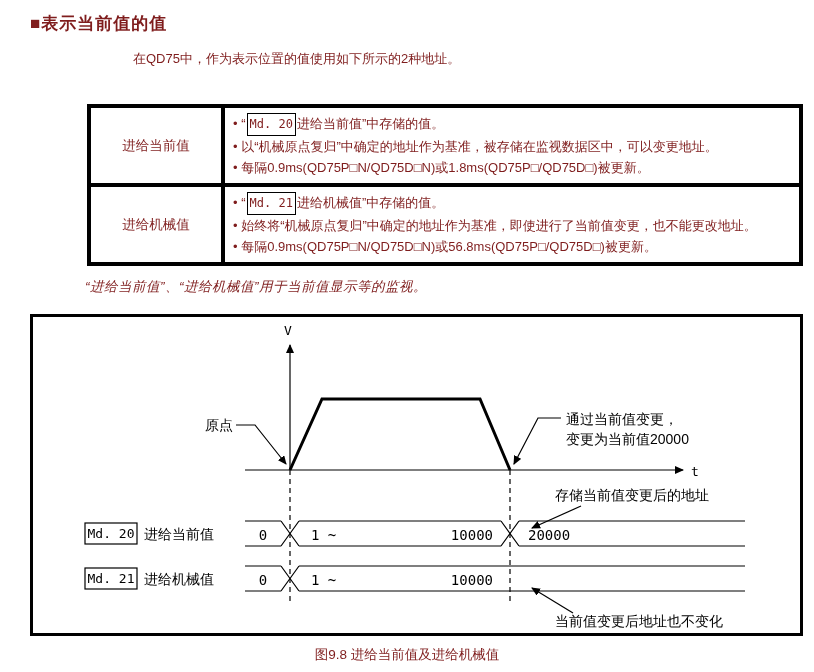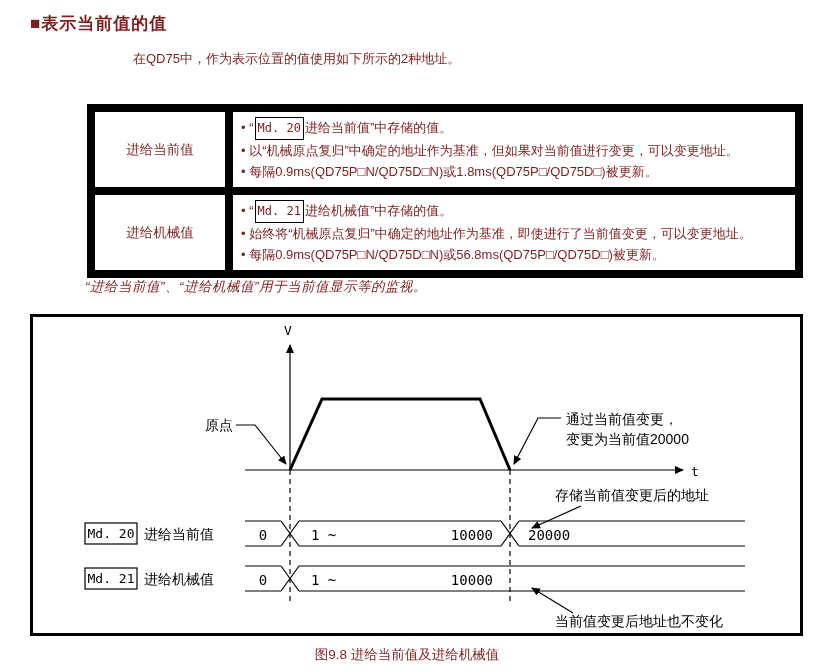--- a/index.html
+++ b/index.html
@@ -2,21 +2,21 @@
 <html><head>
 <meta charset="utf-8">
 <style>
   html,body{margin:0;padding:0;background:#fff;}
   #page{position:relative;width:814px;height:672px;background:#ffffff;color:#7f1d1d;
         font-family:"Liberation Sans","DejaVu Sans",sans-serif;overflow:hidden;}
   .title{position:absolute;left:30px;top:12px;font-size:17px;font-weight:bold;letter-spacing:1px;}
   .intro{position:absolute;left:85px;top:48px;font-size:13px;line-height:21px;white-space:nowrap;margin-left:48px;}
   .spec-table{position:absolute;left:87px;top:104px;width:716px;border-collapse:collapse;
               font-size:13px;}
-  .spec-table td{border:8px solid #000000;vertical-align:middle;}
+  .spec-table td{border:4px solid #000000;vertical-align:middle;}
   .spec-table td.rowname{width:128px;text-align:center;font-size:13.5px;}
   .spec-table td.rowdesc{padding:5px 8px;}
   .bullet{padding-left:13px;text-indent:-13px;line-height:21px;}
   .bullet::before{content:"• ";}
   .mdbox{display:inline-block;border:1px solid #000;padding:0 2px;margin:0 1px;
          font-family:"DejaVu Sans Mono",monospace;font-size:12px;text-indent:0;}
   .midtext{position:absolute;left:85px;top:278px;font-size:13.5px;letter-spacing:0.5px;font-style:italic;}
   .figure{position:absolute;left:30px;top:314px;width:773px;height:322px;
           border:3px solid #000;box-sizing:border-box;background:#fff;}
   .figure svg{display:block;}
@@ -38,29 +38,29 @@
   <div class="intro">
     <div>在QD75中，作为表示位置的值使用如下所示的2种地址。</div>
   </div>
 
   <table class="spec-table">
     <tbody>
         <tr>
       <td class="rowname">进给当前值</td>
       <td class="rowdesc">
         <div class="bullet"><span>“</span><span class="mdbox">Md. 20</span><span>进给当前值”中存储的值。</span></div>
-        <div class="bullet">以“机械原点复归”中确定的地址作为基准，但如果对当前值进行变更，可以变更地址。</div>
+        <div class="bullet">以“机械原点复归”中确定的地址作为基准，被存储在监视数据区中，可以变更地址。</div>
         <div class="bullet">每隔0.9ms(QD75P□N/QD75D□N)或1.8ms(QD75P□/QD75D□)被更新。</div>
       </td>
     </tr>
     <tr>
       <td class="rowname">进给机械值</td>
       <td class="rowdesc">
         <div class="bullet"><span>“</span><span class="mdbox">Md. 21</span><span>进给机械值”中存储的值。</span></div>
-        <div class="bullet">始终将“机械原点复归”中确定的地址作为基准，即使进行了当前值变更，可以变更地址。</div>
+        <div class="bullet">始终将“机械原点复归”中确定的地址作为基准，即使进行了当前值变更，也不能更改地址。</div>
         <div class="bullet">每隔0.9ms(QD75P□N/QD75D□N)或56.8ms(QD75P□/QD75D□)被更新。</div>
       </td>
     </tr>
   </tbody>
     </table>
 
   <div class="midtext">“进给当前值”、“进给机械值”用于当前值显示等的监视。</div>
 
   <div class="figure">
     <svg width="767" height="316" viewBox="0 0 767 316">

